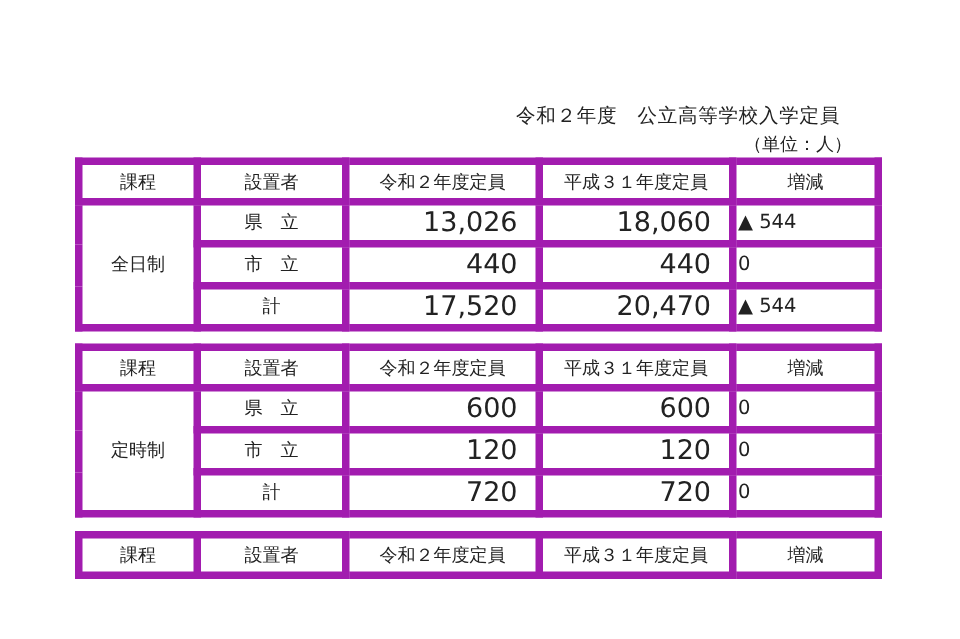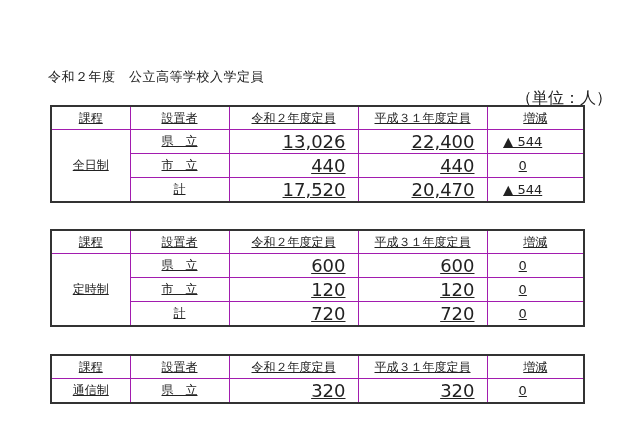--- a/index.html
+++ b/index.html
@@ -1,27 +1,27 @@
 <!DOCTYPE html>
 <html><head>
 <meta charset="utf-8">
 <style>
   html, body { margin:0; padding:0; background:#ffffff; }
   body { width:640px; height:426px; position:relative; overflow:hidden;
          font-family:"DejaVu Sans", sans-serif; color:#222; }
-  .title { position:absolute; top:68px; left:0; width:560px; text-align:left;
-           font-size:13px; letter-spacing:0.5px;margin-left:48px; }
-  .unit { position:absolute; top:88px; left:516px; font-size:16px; }
+  .title { position:absolute; top:68px; left:0; width:560px; text-align:right;
+           font-size:13px; letter-spacing:0.5px; }
+  .unit { position:absolute; top:88px; left:496px; font-size:12px; }
   table { position:absolute; left:50px; border-collapse:collapse; table-layout:fixed; }
-  td, th { border:1px solid #a21caf; font-weight:normal; font-size:12px; padding:1px; height:20px;text-decoration:underline; }
+  td, th { border:5px solid #a21caf; font-weight:normal; font-size:12px; padding:1px; height:20px; }
   table { border:2px solid #333; }
   th { text-align:center; }
   .c0 { width:79px; } .c1 { width:99px; } .c2 { width:129px; } .c3 { width:129px; } .c4 { width:97px; }
   .num { text-align:right; padding-right:12px; font-size:18px; }
-  .diff { text-align:center; padding-right:26px; font-size:13px; }
+  .diff { text-align:left; padding-right:26px; font-size:13px; }
   .ctr { text-align:center; }
 </style>
 </head>
 <body>
 
 <div class="title">令和２年度　公立高等学校入学定員</div>
 <div class="unit">（単位：人）</div>
 
 <table style="top:105px;">
   <colgroup>
@@ -36,21 +36,21 @@
     <th>課程</th>
     <th>設置者</th>
     <th>令和２年度定員</th>
     <th>平成３１年度定員</th>
     <th>増減</th>
   </tr>
   <tr>
     <td class="ctr" rowspan="3">全日制</td>
     <td class="ctr">県　立</td>
     <td class="num">13,026</td>
-    <td class="num">22,400</td>
+    <td class="num">18,060</td>
     <td class="diff">▲ 544</td>
   </tr>
   <tr>
     <td class="ctr">市　立</td>
     <td class="num">440</td>
     <td class="num">440</td>
     <td class="diff">0</td>
   </tr>
   <tr>
     <td class="ctr">計</td>
@@ -108,21 +108,14 @@
       <col class="c4">
     </colgroup>
   <tbody>
       <tr>
     <th>課程</th>
     <th>設置者</th>
     <th>令和２年度定員</th>
     <th>平成３１年度定員</th>
     <th>増減</th>
   </tr>
-  <tr>
-    <td class="ctr">通信制</td>
-    <td class="ctr">県　立</td>
-    <td class="num">320</td>
-    <td class="num">320</td>
-    <td class="diff">0</td>
-  </tr>
 </tbody>
   </table>
 
 </body></html>

